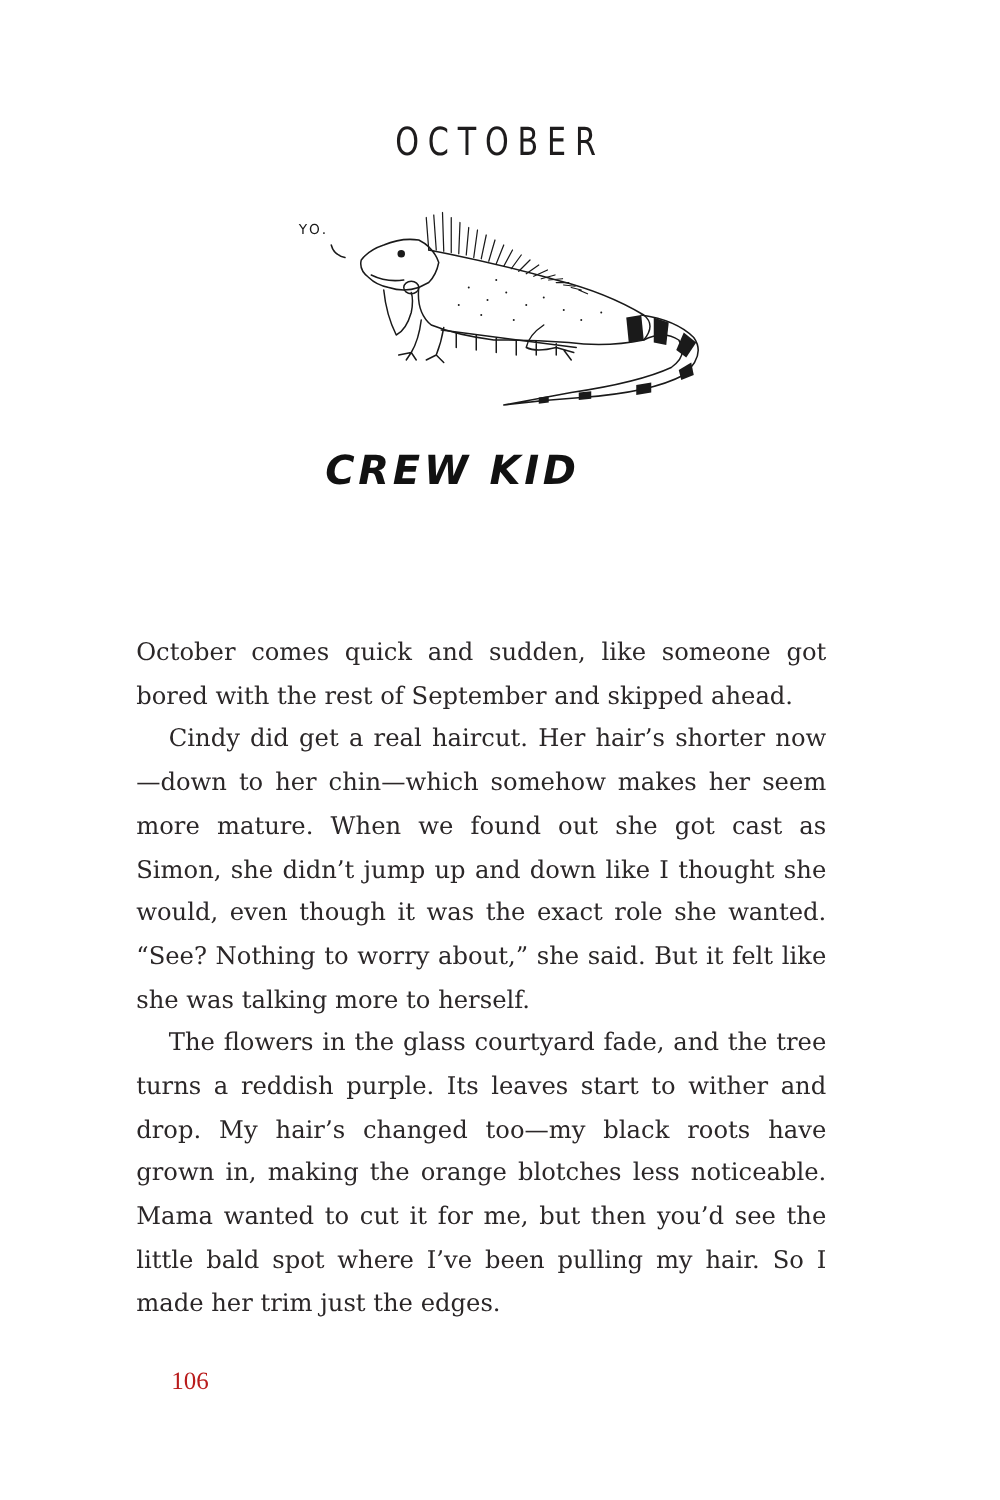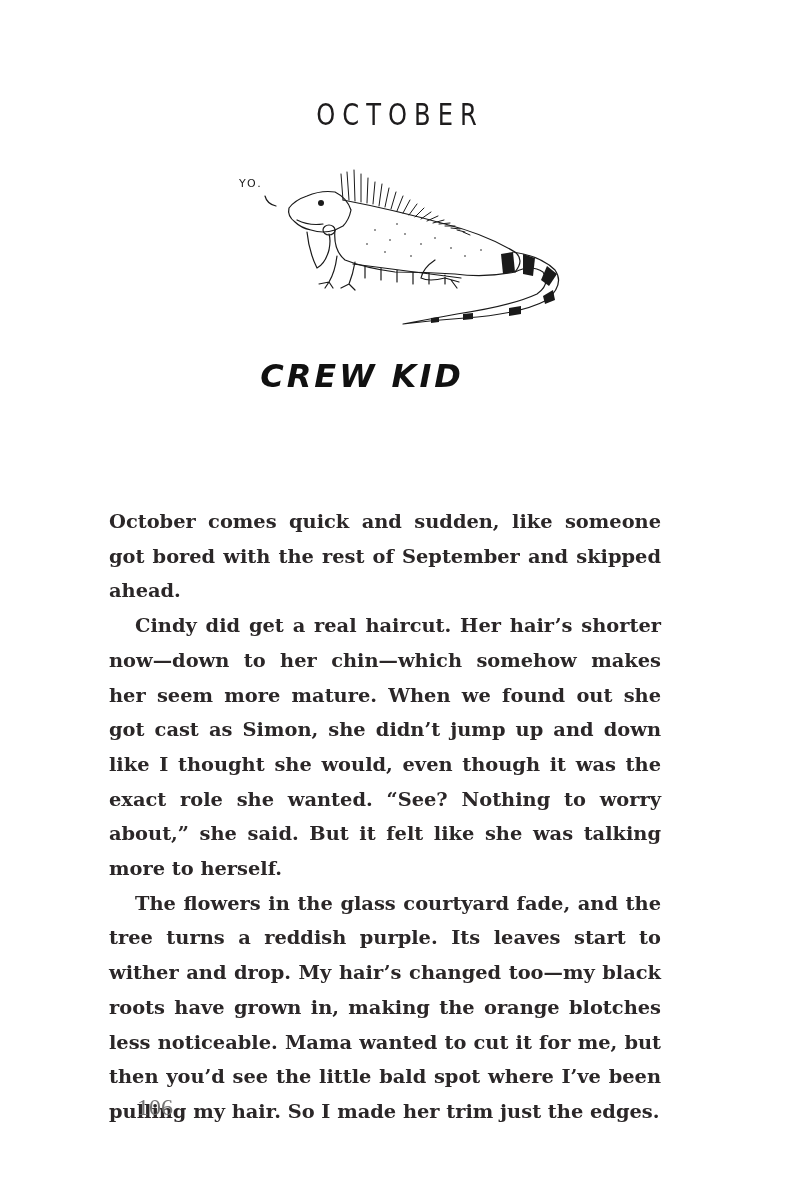--- a/index.html
+++ b/index.html
@@ -12,27 +12,27 @@
   }
   .illustration { position: absolute; left: 225px; top: 160px; width: 360px; height: 180px; }
   .chapter-title {
     position: absolute; left: 0; width: 724px; top: 357px; text-align: center;
     font-family: "DejaVu Sans", sans-serif; font-weight: bold; font-style: italic;
     font-size: 32px; letter-spacing: 3px; color: #111;
   }
   .body-text {
     position: absolute; left: 109px; top: 505px; width: 552px;
     font-family: "DejaVu Serif", serif; font-size: 19.4px; line-height: 34.7px;
-    text-align: justify; color: #2b2728; font-weight: bold;
+    text-align: justify; color: #2b2728;
   }
   .body-text p { margin: 0; text-indent: 26px; }
   .body-text p.first { text-indent: 0; }
   .page-number {
     position: absolute; left: 137px; top: 1094px;
-    font-family: "Liberation Serif", serif; font-size: 24px; color: #737373;
+    font-family: "Liberation Serif", serif; font-size: 20px; color: #b91c1c;
   }
 </style>
 </head>
 <body>
 
 <div class="month">OCTOBER</div>
 
 <svg class="illustration" viewBox="0 0 360 180" xmlns="http://www.w3.org/2000/svg" fill="none" stroke="#1a1a1a" stroke-width="1.2" stroke-linecap="round" stroke-linejoin="round">
   <text x="14" y="27" font-family="DejaVu Sans, sans-serif" font-size="11" fill="#1a1a1a" stroke="none" letter-spacing="2">YO.</text>
   <path d="M40 36 Q42 44 51 46"></path>

